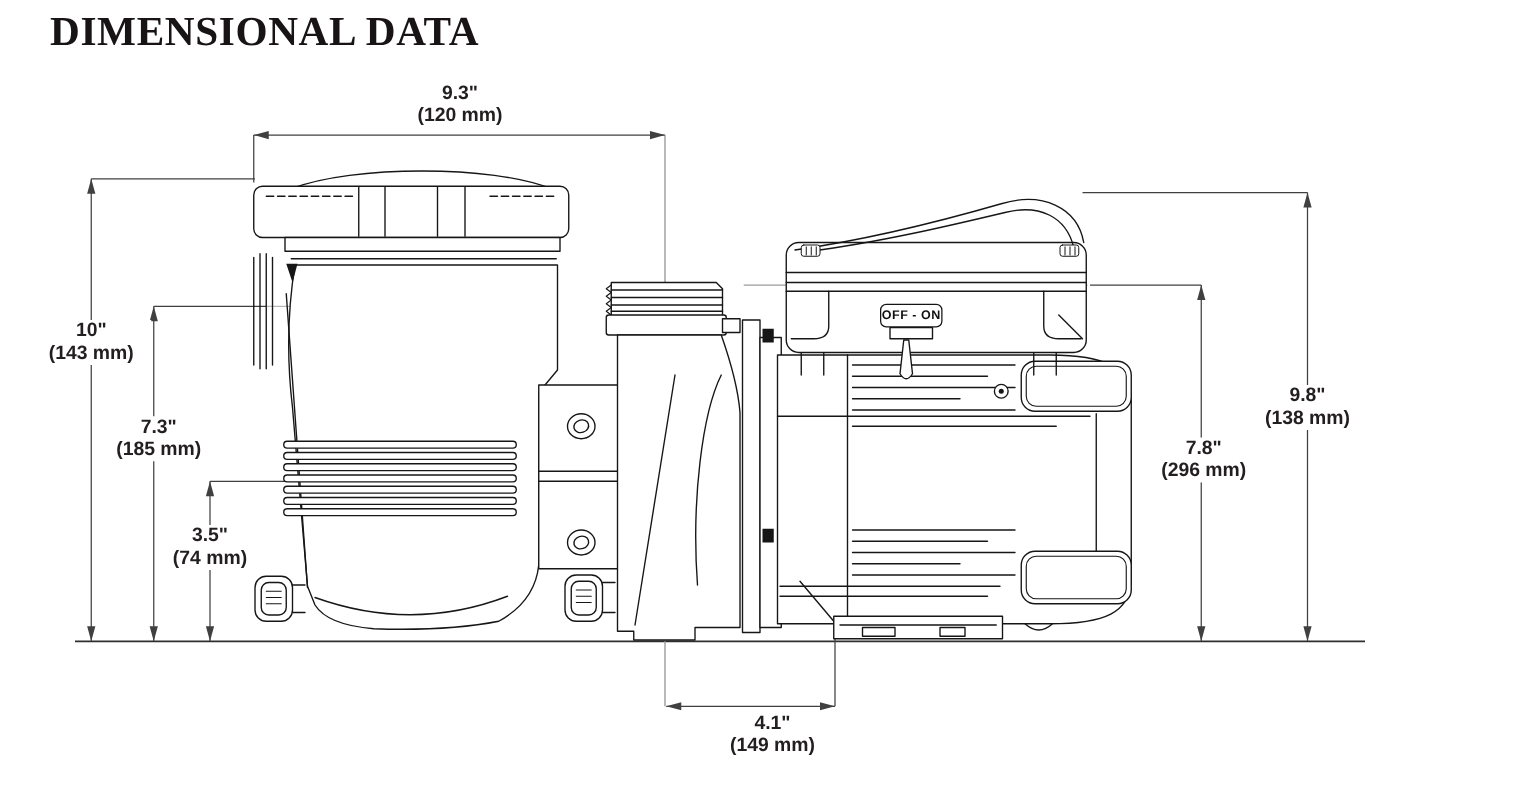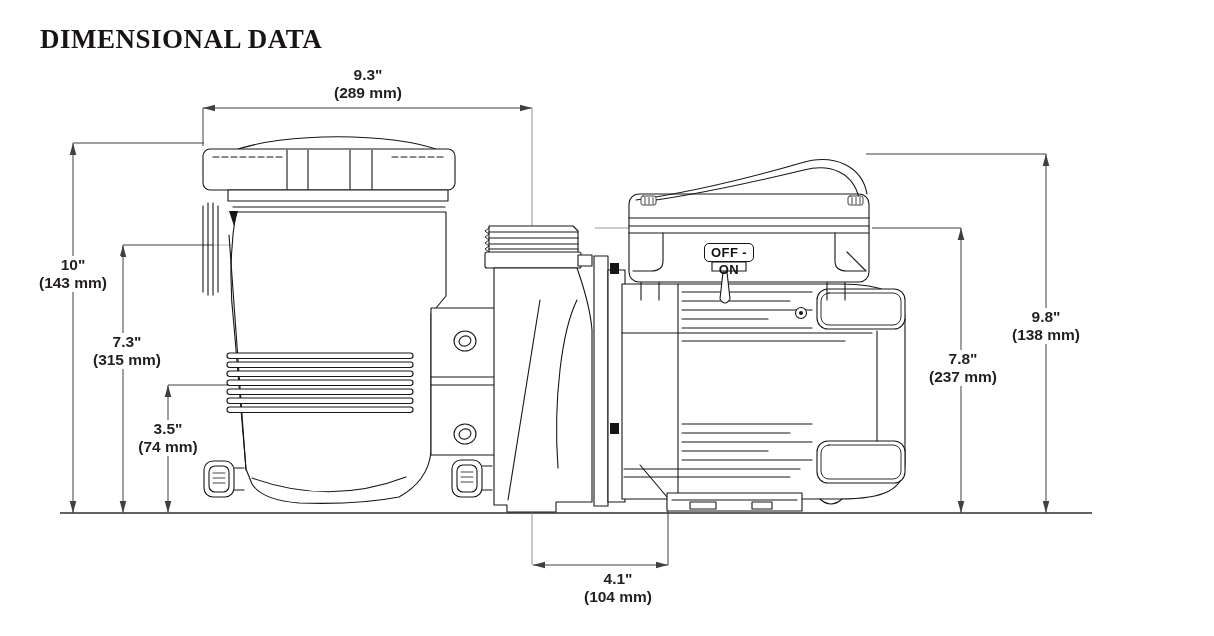--- a/index.html
+++ b/index.html
@@ -1,27 +1,27 @@
 <!DOCTYPE html>
 <html><head>
 <meta charset="utf-8">
 <style>
   html,body{margin:0;padding:0;background:#ffffff;}
   #canvas{position:relative;width:1214px;height:636px;background:#fff;overflow:hidden;
           font-family:"Liberation Sans",sans-serif;}
-  #title{position:absolute;left:40px;top:24px;
-         font-family:"Liberation Serif",serif;font-weight:bold;font-size:27px;
+  #title{position:absolute;left:40px;top:8px;
+         font-family:"Liberation Serif",serif;font-weight:bold;font-size:33px;
          letter-spacing:0.5px;color:#181314;}
   svg{position:absolute;left:0;top:0;}
   .dim-label{position:absolute;text-align:center;color:#231f20;background:#fff;
              font-weight:bold;font-size:15.5px;line-height:18px;z-index:2;}
   .dim-label span{display:block;}
   #switch-plate{position:absolute;left:704px;top:243px;width:48px;height:17px;
                 border:1.6px solid #141414;border-radius:5px;background:#fff;
-                font-weight:bold;font-size:13px;line-height:17px;text-align:center;
+                font-weight:bold;font-size:10px;line-height:17px;text-align:center;
                 letter-spacing:0.4px;color:#111;z-index:2;}
 </style>
 </head>
 <body>
 
 <div id="canvas">
 
   <div id="title">DIMENSIONAL DATA</div>
 
   <svg width="1214" height="636" viewBox="0 0 1214 636">
@@ -217,40 +217,40 @@
         <rect x="712" y="262" width="34" height="9" fill="#fff"></rect>
         <path d="M 723,272 L 720,299 Q 725,307 730,299 L 727,272 Z" fill="#fff"></path>
       </g>
     </g>
   </svg>
 
   <div id="switch-plate">OFF - ON</div>
 
   <div class="dim-label" style="left:288px;top:66px;width:160px;">
     <span>9.3"</span>
-    <span>(289 mm)</span>
+    <span>(120 mm)</span>
   </div>
   <div class="dim-label" style="left:25px;top:256px;width:96px;">
     <span>10"</span>
     <span>(143 mm)</span>
   </div>
   <div class="dim-label" style="left:79px;top:333px;width:96px;">
     <span>7.3"</span>
-    <span>(315 mm)</span>
+    <span>(185 mm)</span>
   </div>
   <div class="dim-label" style="left:126px;top:420px;width:84px;">
     <span>3.5"</span>
     <span>(74 mm)</span>
   </div>
   <div class="dim-label" style="left:915px;top:350px;width:96px;">
     <span>7.8"</span>
-    <span>(237 mm)</span>
+    <span>(296 mm)</span>
   </div>
   <div class="dim-label" style="left:998px;top:308px;width:96px;">
     <span>9.8"</span>
     <span>(138 mm)</span>
   </div>
   <div class="dim-label" style="left:538px;top:570px;width:160px;">
     <span>4.1"</span>
-    <span>(104 mm)</span>
+    <span>(149 mm)</span>
   </div>
 
 </div>
 
 </body></html>

